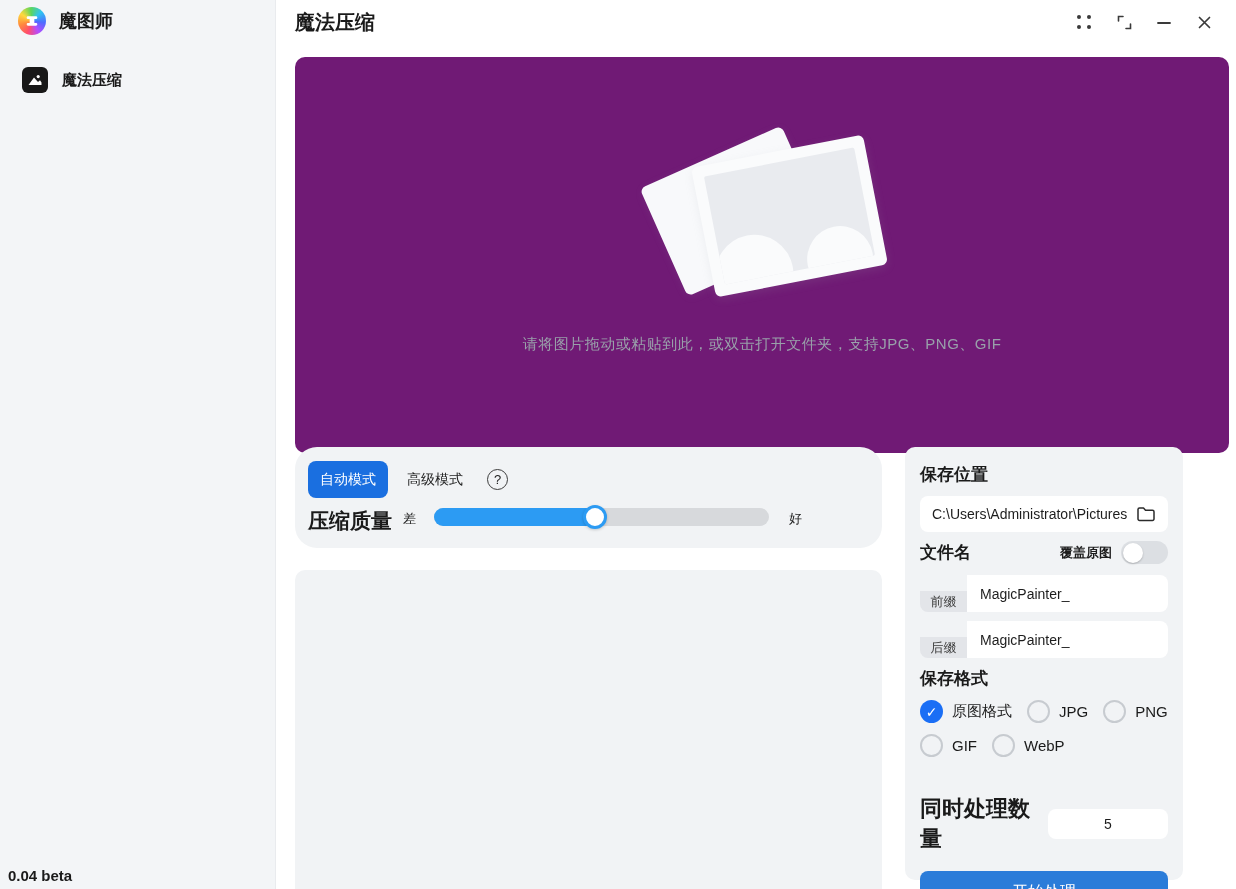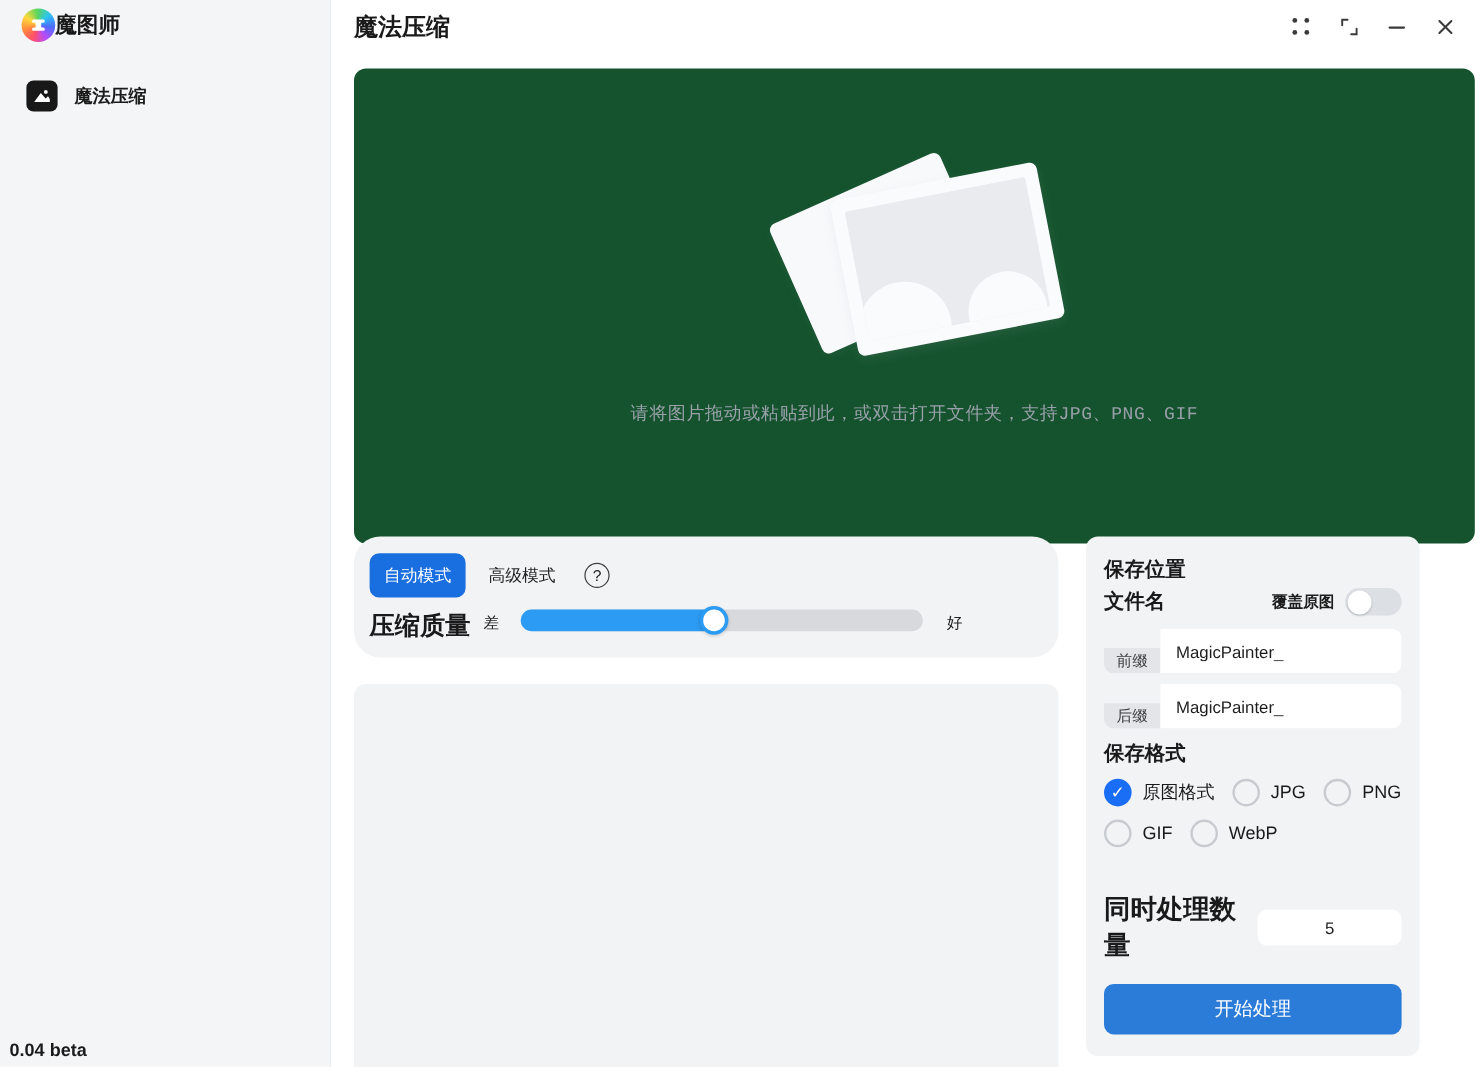--- a/index.html
+++ b/index.html
@@ -2,42 +2,42 @@
 <html><head>
 <meta charset="utf-8">
 <style>
   * { margin:0; padding:0; box-sizing:border-box; }
   html,body { width:1236px; height:889px; overflow:hidden; background:#fff;
     font-family:"Liberation Sans","DejaVu Sans",sans-serif; color:#1a1a1a; }
 
   
   .sidebar { position:absolute; left:0; top:0; width:276px; height:889px;
     background:#f3f5f7; border-right:1px solid #e9ebee; }
-  .logo-row { display:flex; align-items:center; padding:7px 0 0 18px; }
+  .logo-row { display:flex; align-items:center; gap:13px; padding:7px 0 0 18px; }
   .logo-circle { width:28px; height:28px; border-radius:50%; flex:0 0 auto;
     background:conic-gradient(from 200deg,#ff4d6d,#ff8a3d,#ffd93d,#5cd65c,#2ec4f0,#4d6dff,#b44dff,#ff4d6d);
     display:flex; align-items:center; justify-content:center; }
   .app-title { font-size:18px; font-weight:700; }
   .nav-item { display:flex; align-items:center; gap:14px; margin:32px 0 0 22px; cursor:pointer; }
   .nav-icon { width:26px; height:26px; background:#181818; border-radius:6px;
     display:flex; align-items:center; justify-content:center; }
   .nav-label { font-size:15px; font-weight:600; }
   .version { position:absolute; left:8px; bottom:5px; font-size:15px; font-weight:600; }
 
   
   .main { position:absolute; left:276px; top:0; width:960px; height:889px; background:#fff; }
   .page-title { position:absolute; left:19px; top:9px; font-size:20px; font-weight:600; }
   .win-controls { position:absolute; right:12px; top:8px; display:flex; align-items:center; }
   .win-btn { width:40px; height:28px; display:flex; align-items:center; justify-content:center; cursor:pointer; }
   .dots-grid { display:grid; grid-template-columns:4px 4px; grid-gap:6px; }
   .dots-grid i { width:4px; height:4px; border-radius:50%; background:#3a3a3a; }
 
   
   .dropzone { position:absolute; left:19px; top:57px; width:934px; height:396px;
-    background:#14532d; border-radius:10px; cursor:pointer;font-family:Liberation Mono, monospace; }
+    background:#701a75; border-radius:10px; cursor:pointer; }
   .photo-stack { position:absolute; left:50%; top:65px; width:230px; height:190px; transform:translateX(-50%); }
   .photo-back { position:absolute; left:10px; top:30px; width:155px; height:118px;
     background:#f8f9fb; border-radius:6px; transform:rotate(-24deg); box-shadow:0 2px 8px rgba(160,168,180,.10); }
   .photo-front { position:absolute; left:55px; top:28px; width:175px; height:132px;
     background:#fafbfc; border-radius:6px; transform:rotate(-11deg);
     box-shadow:0 3px 10px rgba(160,168,180,.14); padding:11px; }
   .photo-inner { position:relative; width:100%; height:100%; background:#e9ebef; border-radius:2px; overflow:hidden; }
   .photo-inner::before { content:""; position:absolute; left:-8px; bottom:-34px; width:78px; height:78px;
     border-radius:50%; background:#fafbfc; }
   .photo-inner::after { content:""; position:absolute; right:2px; bottom:-30px; width:66px; height:66px;
@@ -178,20 +178,28 @@
       <div class="slider-thumb" style="left: calc(48% - 12px);"></div>
     </div>
     <div class="q-max">好</div>
   </div>
 
   <div class="list-card"></div>
 
   <div class="save-panel">
     <div class="panel-heading">保存位置</div>
 
+    <div class="path-box">
+      <input class="path-input" value="C:\Users\Administrator\Pictures" style="">
+      <button class="icon-btn">
+        <svg width="20" height="18" viewBox="0 0 20 18" fill="none" stroke="#2b2b2b" stroke-width="1.5" stroke-linejoin="round">
+          <path d="M2 4.5a1.5 1.5 0 0 1 1.5-1.5h4l2 2.2h7A1.5 1.5 0 0 1 18 6.7v7.3a1.5 1.5 0 0 1-1.5 1.5h-13A1.5 1.5 0 0 1 2 14z"></path>
+        </svg>
+      </button>
+    </div>
 
     <div class="filename-row">
       <div class="panel-heading">文件名</div>
       <div class="overwrite-wrap">
         <span class="overwrite-label">覆盖原图</span>
         <button class="toggle">
           <span class="toggle-knob"></span>
         </button>
       </div>
     </div>

